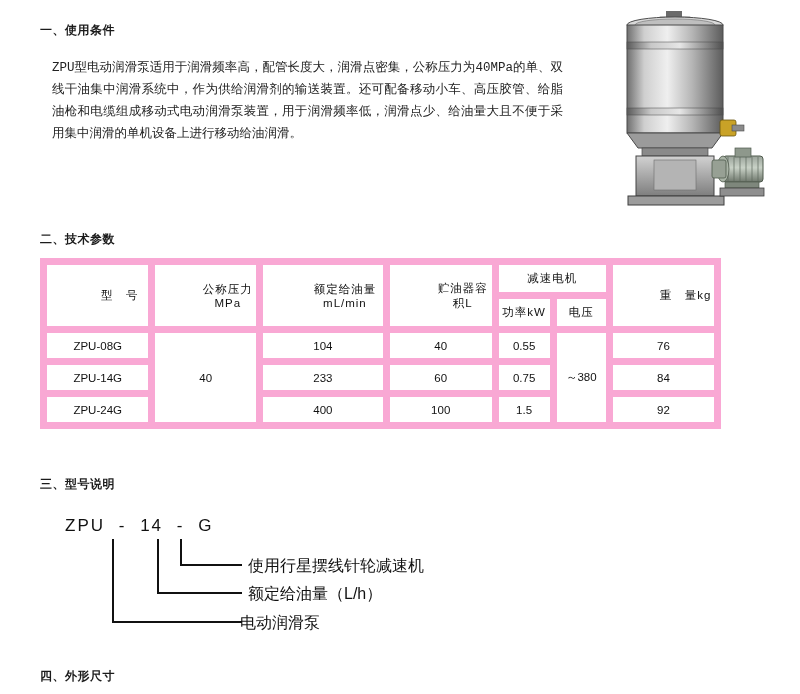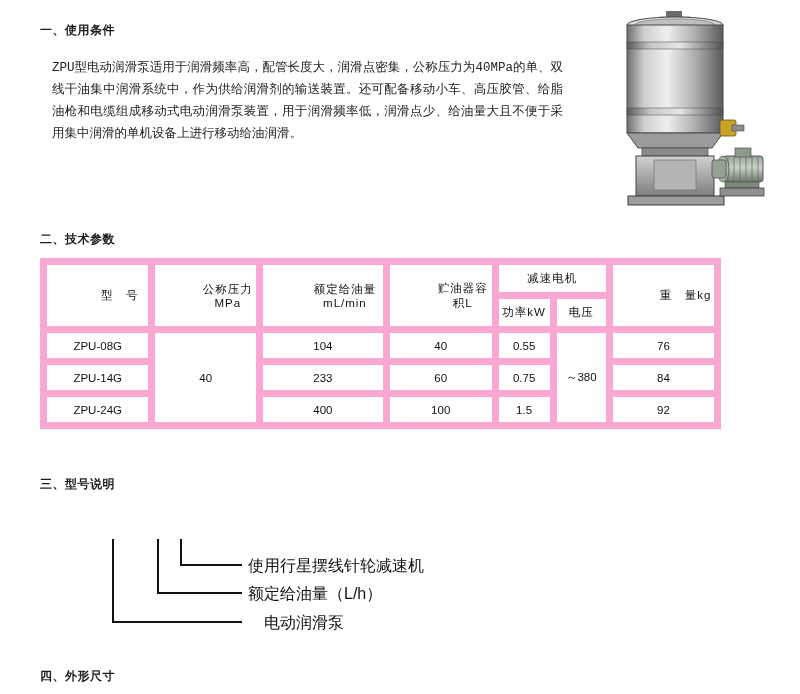--- a/index.html
+++ b/index.html
@@ -130,21 +130,21 @@
   .model-code .dash { display: inline-block; padding: 0 7px; }
 
   .leader-label {
     position: absolute;
     font-size: 16px;
     color: #111;
     white-space: nowrap;
   }
   #label-gear  { left: 208px; top: 51px; }
   #label-flow  { left: 208px; top: 79px; }
-  #label-pump  { left: 224px; top: 108px; }
+  #label-pump  { left: 200px; top: 108px; }
 
   .ln {
     position: absolute;
     background: #111;
   }
 </style>
 </head>
 <body>
 
 <div class="page">
@@ -265,20 +265,27 @@
         </tr>
       </tbody>
     </table>
   </div>
 
 
   <div class="section-heading" id="heading-3">三、型号说明</div>
 
   <div class="model-diagram">
 
+    <div class="model-code">
+      <span class="part">ZPU</span>
+      <span class="dash">-</span>
+      <span class="part">14</span>
+      <span class="dash">-</span>
+      <span class="part">G</span>
+    </div>
 
     <div class="ln" style="left:140px; top:34px;  width:1.5px; height:26px;"></div>
     <div class="ln" style="left:140px; top:59px;  width:62px;  height:1.5px;"></div>
 
     <div class="ln" style="left:117px; top:34px;  width:1.5px; height:54px;"></div>
     <div class="ln" style="left:117px; top:87px;  width:85px;  height:1.5px;"></div>
 
     <div class="ln" style="left:72px;  top:34px;  width:1.5px; height:83px;"></div>
     <div class="ln" style="left:72px;  top:116px; width:130px; height:1.5px;"></div>
 

